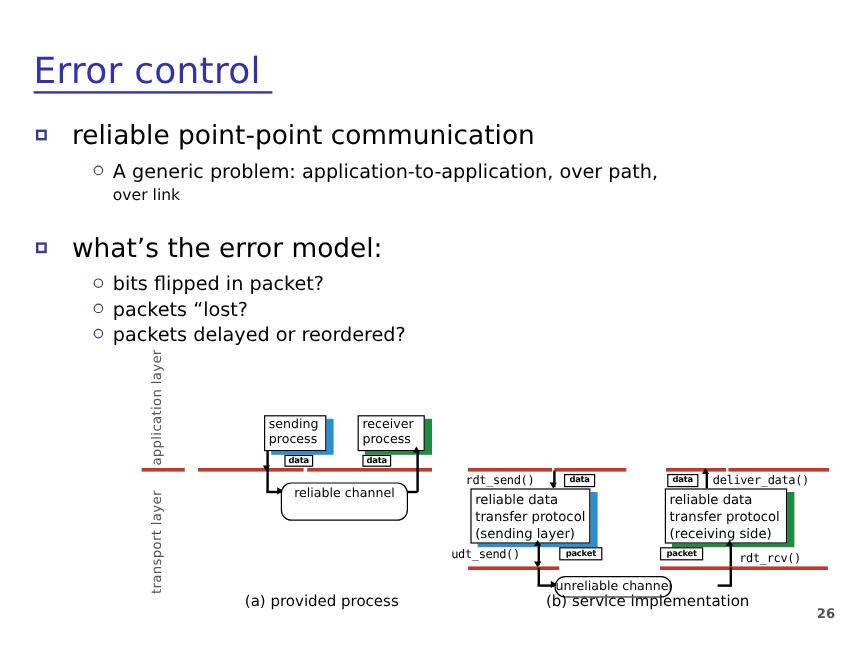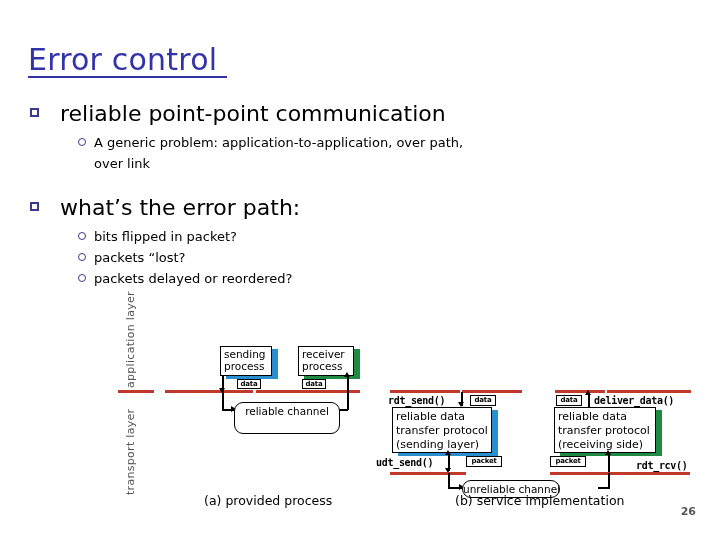--- a/index.html
+++ b/index.html
@@ -59,21 +59,21 @@
     width: 9px;
     height: 9px;
     border: 2px solid #3a3a8c;
     background: #ffffff;
     box-sizing: border-box;
   }
   .lvl2-group { margin: 4px 0 6px 0; }
   .lvl2 {
     position: relative;
     padding-left: 66px;
-    font-size: 13px;
+    font-size: 16px;
     line-height: 21px;
     color: #000000;
   }
   .lvl2 .marker-ci {
     position: absolute;
     left: 50px;
     top: 6px;
     width: 8px;
     height: 8px;
     border: 1.5px solid #3a3a8c;
@@ -143,21 +143,21 @@
     font-size: 10.5px;
     line-height: 16px;
     text-align: center;
     color: #000000;
     white-space: nowrap;
   }
   .mono {
     position: absolute;
     font-family: "DejaVu Sans Mono", monospace;
     font-size: 10px;
-    font-weight: bold;
+    font-weight: normal;
     color: #000000;
     white-space: nowrap;
     letter-spacing: -0.3px;
   }
   .caption {
     position: absolute;
     font-size: 12.5px;
     color: #000000;
     white-space: nowrap;
   }
@@ -196,21 +196,21 @@
       <span class="marker-ci"></span>
       <span>A generic problem: application-to-application, over path,</span>
     </div>
     <div class="lvl2-cont">over link</div>
   </div>
 
   <div class="gap"></div>
 
   <div class="lvl1">
     <span class="marker-sq"></span>
-    <span>what’s the error path:</span>
+    <span>what’s the error model:</span>
   </div>
 
   <div class="lvl2-group">
     <div class="lvl2">
       <span class="marker-ci"></span>
       <span>bits flipped in packet?</span>
     </div>
     <div class="lvl2">
       <span class="marker-ci"></span>
       <span>packets “lost?</span>
@@ -293,21 +293,21 @@
   <div class="shadow shadow-green" style="left:450px; top:100px; width:102px; height:46px;"></div>
   <div class="box" style="left:444px; top:97px; width:102px; height:46px; font-size:11px; line-height:14px;">
     <div>reliable data</div>
     <div>transfer protocol</div>
     <div>(receiving side)</div>
   </div>
 
   <div class="tagbox" style="left:440px; top:146px; width:36px; height:11px;">packet</div>
   <div class="line-v" style="left:498px; top:143px; height:22px;"></div>
   <div class="arr arr-up" style="left:495px; top:140px;"></div>
-  <div class="mono" style="left:506px; top:150px;margin-left:20px;">rdt_rcv()</div>
+  <div class="mono" style="left:506px; top:150px;">rdt_rcv()</div>
 
   <div class="redline" style="left:280px; top:162px; width:76px;"></div>
   <div class="redline" style="left:440px; top:162px; width:60px;"></div>
   <div class="redline" style="left:498px; top:162px; width:82px;"></div>
 
   <div class="line-v" style="left:338px; top:163px; height:15px;"></div>
   <div class="line-h" style="left:338px; top:177px; width:14px;"></div>
   <div class="arr arr-right" style="left:349px; top:174px;"></div>
   <div class="line-v" style="left:498px; top:163px; height:15px;"></div>
   <div class="line-h" style="left:488px; top:177px; width:12px;"></div>

